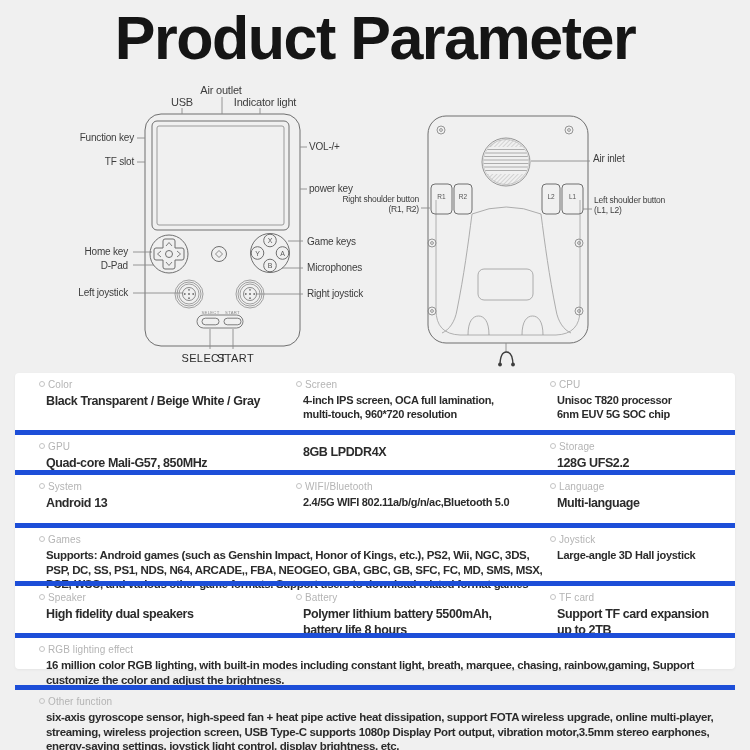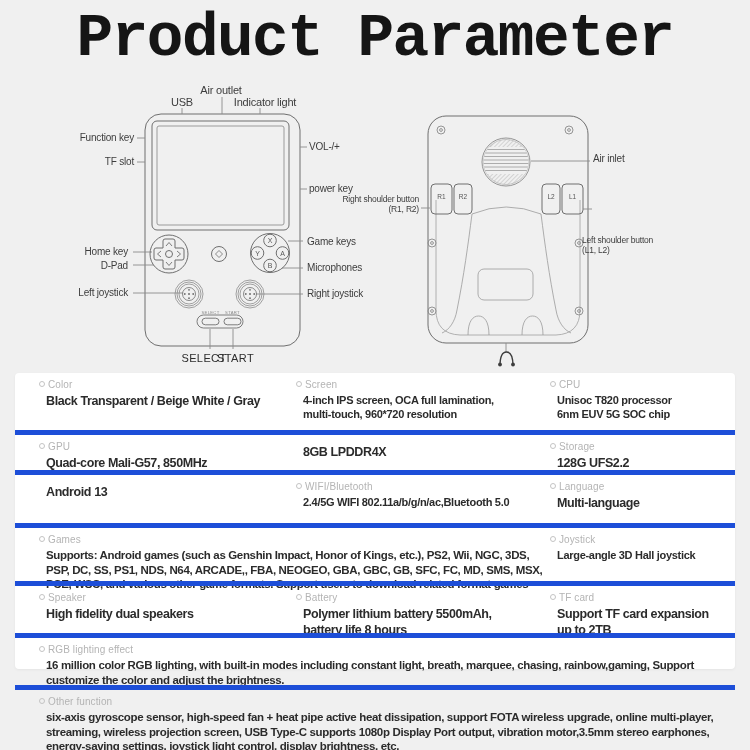--- a/index.html
+++ b/index.html
@@ -1,20 +1,20 @@
 <!DOCTYPE html>
 <html><head>
 <meta charset="utf-8">
 <style>
   html,body{margin:0;padding:0;width:750px;height:750px;overflow:hidden;
     background:#f0f0f0;font-family:"Liberation Sans",sans-serif;}
   .page{position:relative;width:750px;height:750px;}
   
   .title{position:absolute;top:8px;left:0;width:750px;text-align:center;
-    font-family:Liberation Mono, monospace;font-weight:bold;font-size:61px;
+    font-family:Liberation Sans, sans-serif;font-weight:bold;font-size:61px;
     letter-spacing:-1.5px;line-height:1;color:#151515;white-space:nowrap;}
   
   svg.art{position:absolute;top:0;left:0;pointer-events:none;}
   
   .lab{position:absolute;color:#3d3d3d;font-size:10px;letter-spacing:-0.2px;line-height:1.2;}
   .lab.big{font-size:11px;}
   .lab.right{text-align:right;}
   .lab.center{text-align:center;}
   .lab.small{font-size:8.5px;}
   .lab.sel{font-size:11px;color:#2c2c2c;letter-spacing:0.4px;}
@@ -235,21 +235,21 @@
   <span class="lab" style="left:307px;top:262px;">Microphones</span>
   <span class="lab" style="left:307px;top:288px;">Right joystick</span>
   <span class="lab sel center" style="left:176px;top:352px;width:56px;">SELECT</span>
   <span class="lab sel center" style="left:208px;top:352px;width:55px;">START</span>
 
   <span class="lab" style="left:593px;top:153px;">Air inlet</span>
   <div class="lab small right" style="left:310px;top:194px;width:109px;">
     <span style="display:block">Right shoulder button</span>
     <span style="display:block">(R1, R2)</span>
   </div>
-  <div class="lab small" style="left:582px;top:195px;width:110px;margin-top:40px;">
+  <div class="lab small" style="left:594px;top:195px;width:110px;">
     <span style="display:block">Left shoulder button</span>
     <span style="display:block">(L1, L2)</span>
   </div>
 
   <div class="card">
 
     <div class="row" style="height:57px;">
       <div class="cell c1">
         <div class="slabel">
             <span class="ring"></span>
@@ -290,20 +290,24 @@
         <div class="slabel">
             <span class="ring"></span>
             <span>Storage</span>
           </div>
         <div class="svalue">128G UFS2.2</div>
       </div>
     </div>
 
     <div class="row" style="height:40px;">
       <div class="cell c1">
+        <div class="slabel">
+            <span class="ring"></span>
+            <span>System</span>
+          </div>
         <div class="svalue">Android 13</div>
       </div>
       <div class="cell c2">
         <div class="slabel">
             <span class="ring"></span>
             <span>WIFI/Bluetooth</span>
           </div>
         <div class="svalue tight">2.4/5G WIFI 802.11a/b/g/n/ac,Bluetooth 5.0</div>
       </div>
       <div class="cell c3">

